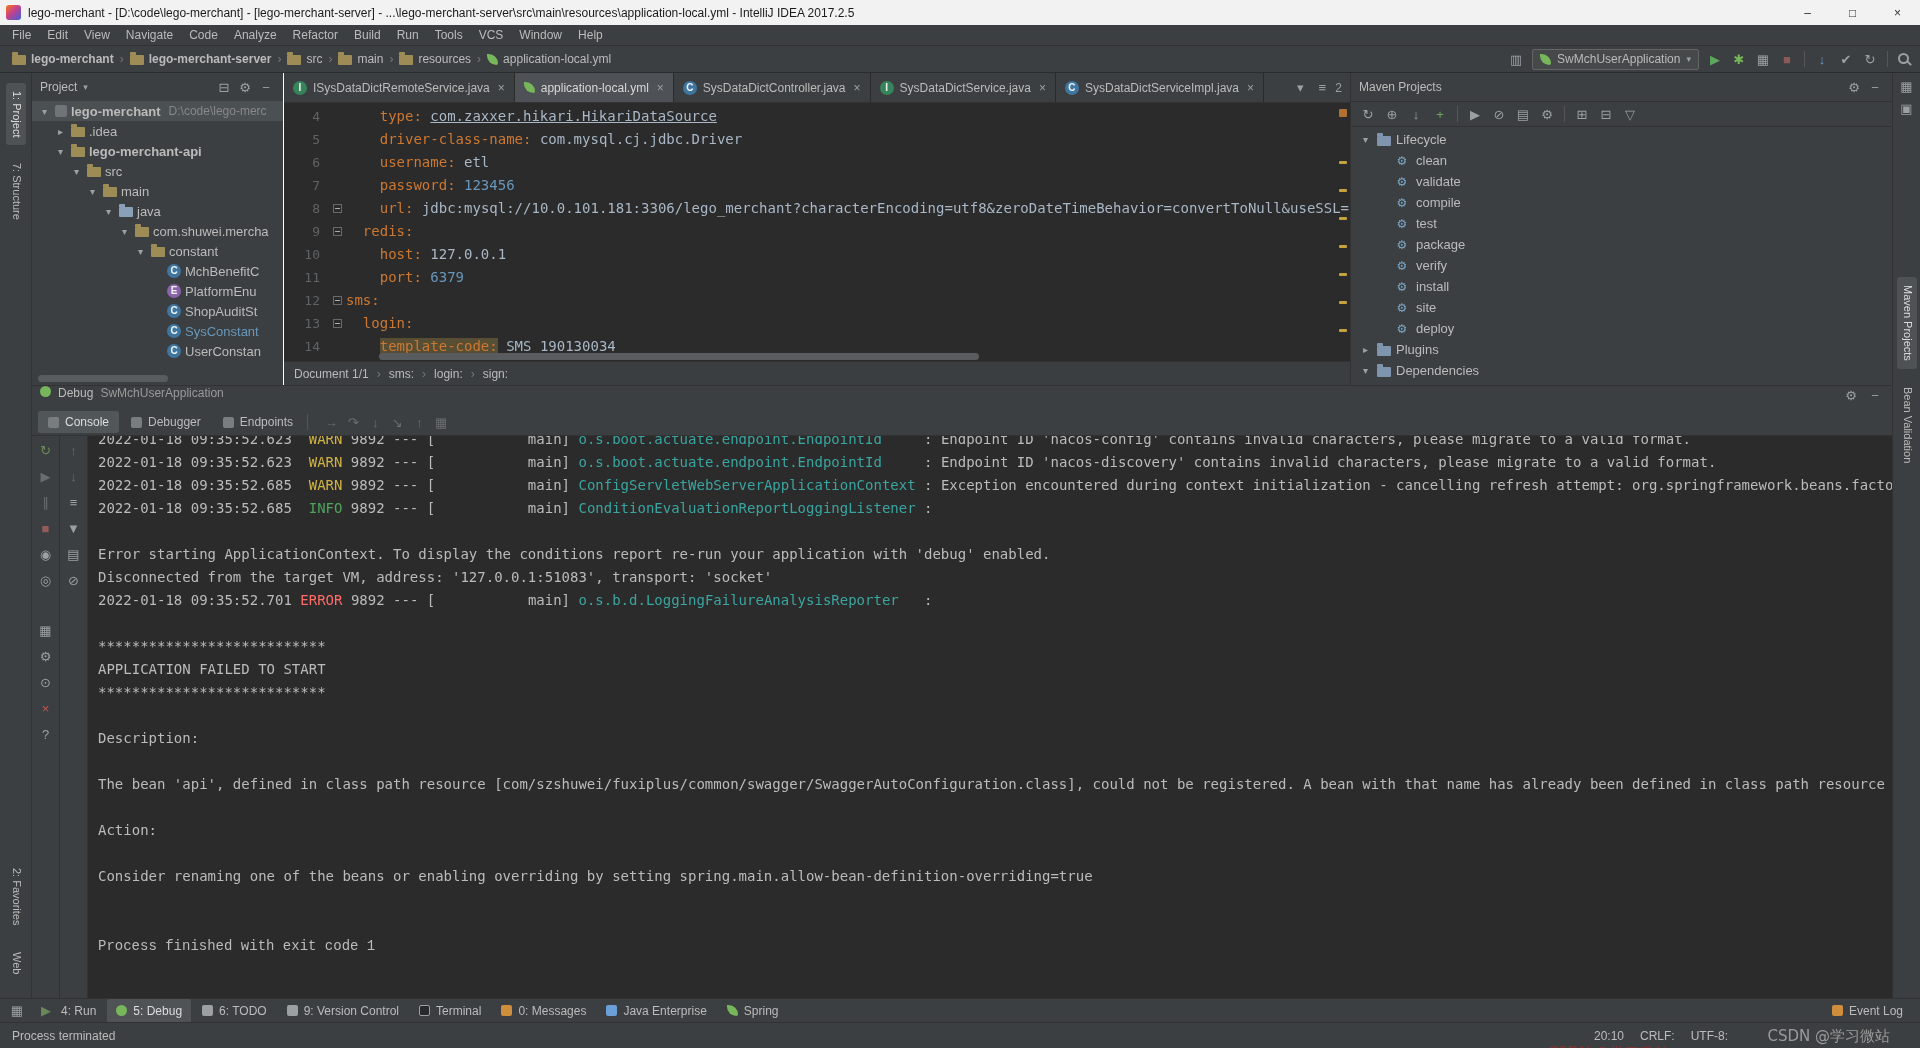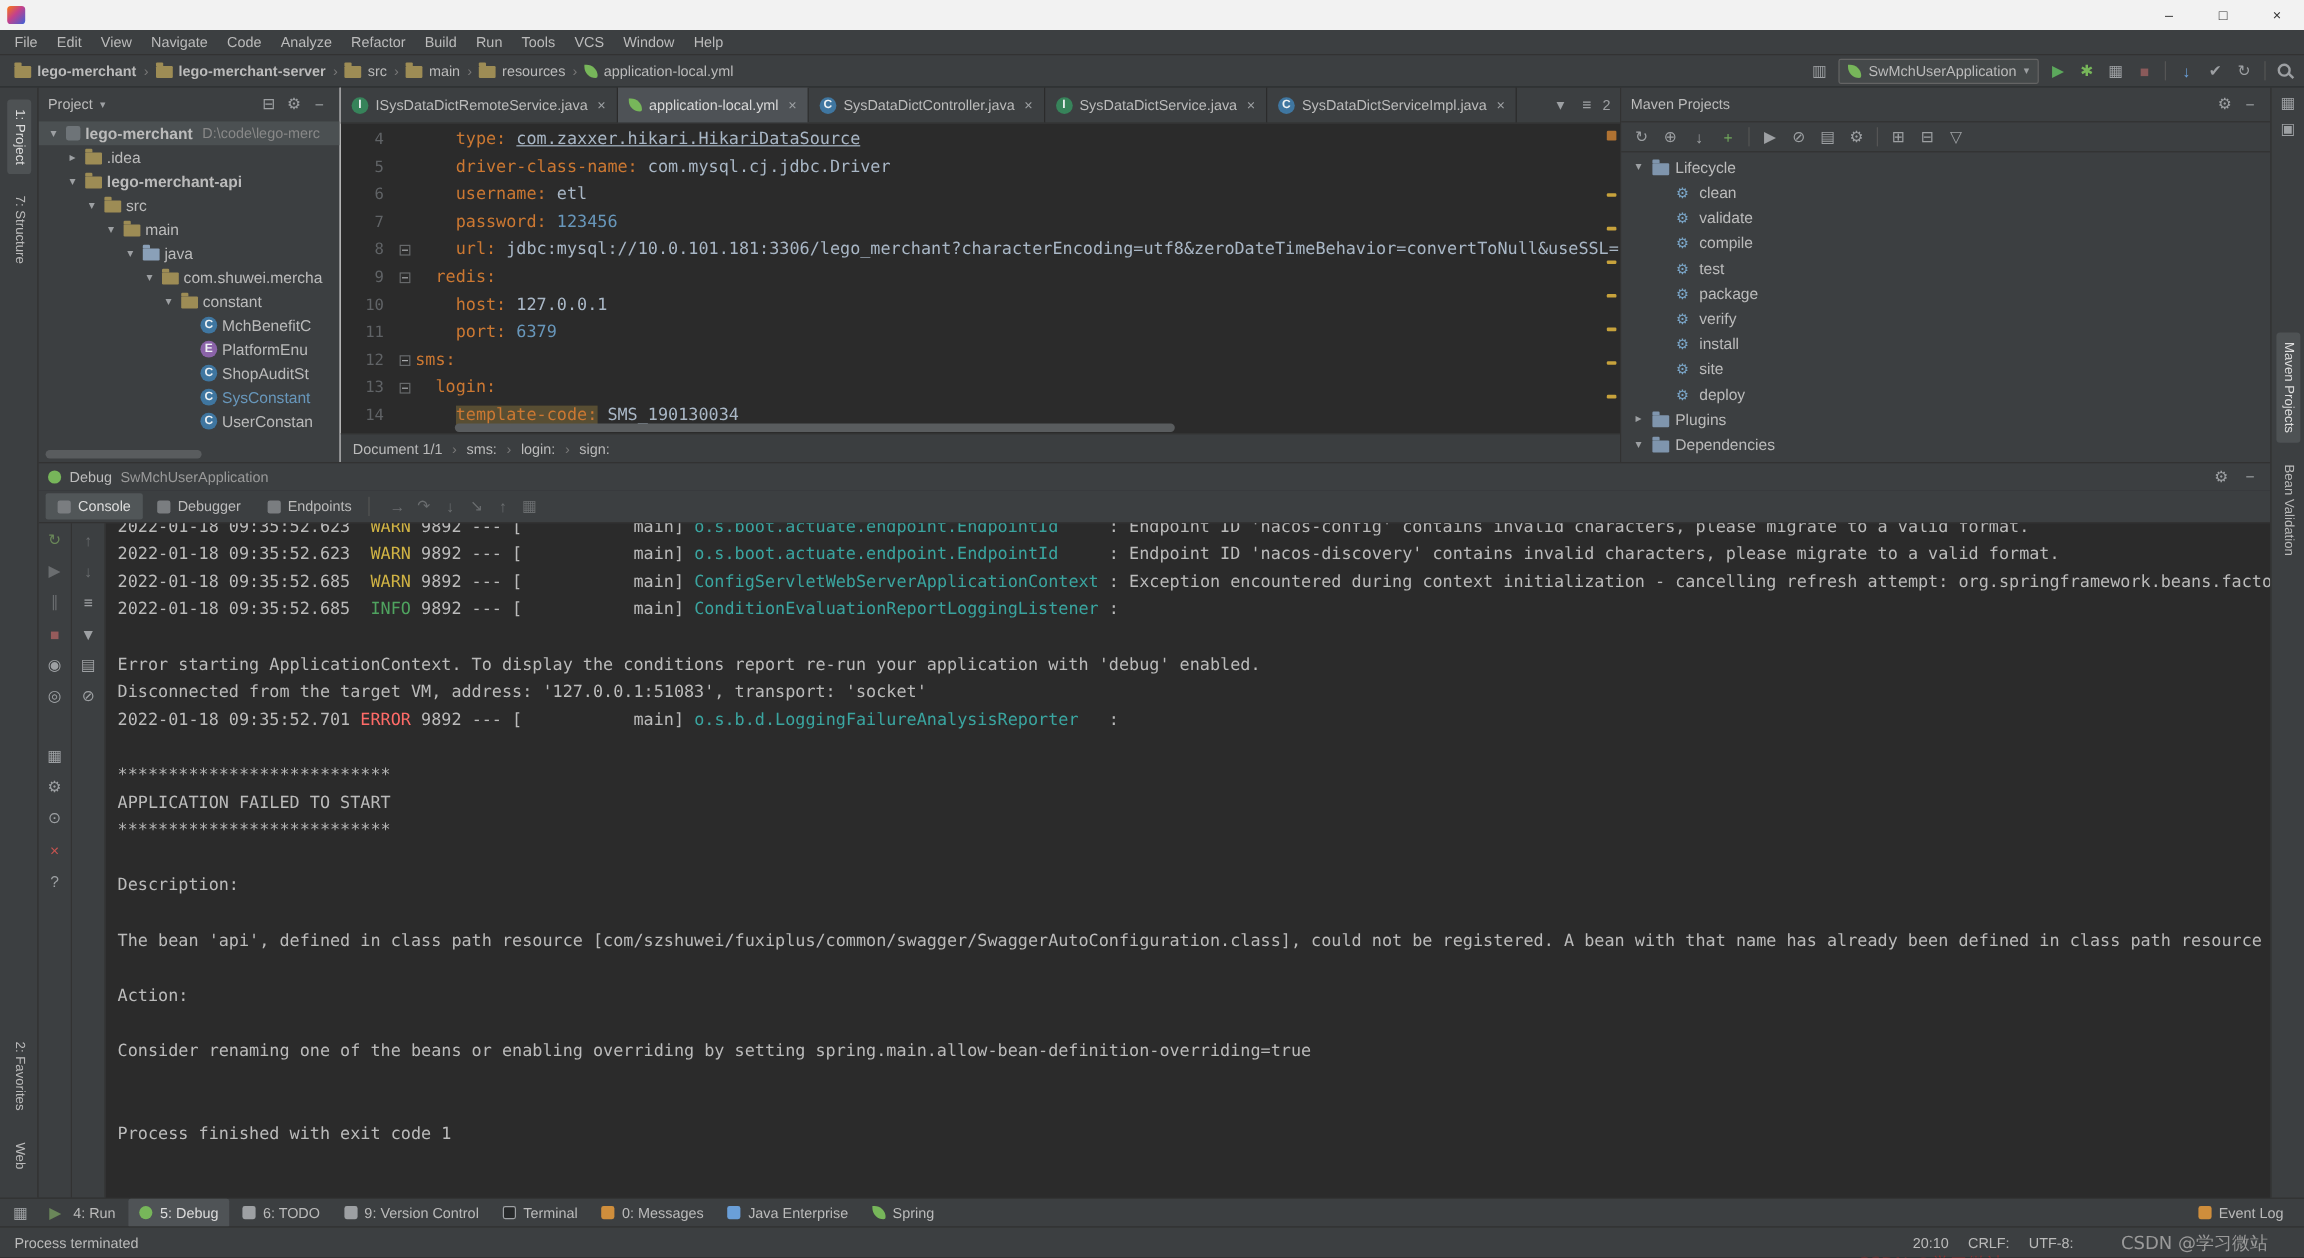--- a/index.html
+++ b/index.html
@@ -91,21 +91,21 @@
 
 
 .maven{width:542px;background:#3c3f41;border-left:1px solid #323232;display:flex;flex-direction:column;min-width:0;flex:none}
 .maven-toolbar{height:26px;display:flex;align-items:center;gap:6px;padding:0 8px;border-bottom:1px solid #323232;border-top:1px solid #323232;flex:none}
 .mtree{flex:1;overflow:hidden;font-size:13px;white-space:nowrap;padding-top:2px}
 .mrow{height:21px;display:flex;align-items:center;gap:5px}
 .gi.goal{color:#7ba7c9;font-size:12px}
 
 
 .debug{height:613px;border-top:1px solid #323232;display:flex;flex-direction:column;background:#2b2b2b;flex:none}
-.debug-header{height:23px;background:#3c3f41;display:flex;align-items:center;gap:7px;padding:0 8px;flex:none}
+.debug-header{height:23px;background:#3c3f41;display:flex;gap:7px;padding:0 8px;flex:none}
 .dh-icons{margin-left:auto;display:flex;gap:6px}
 .debug-tabs{height:27px;background:#3c3f41;border-bottom:1px solid #323232;display:flex;align-items:center;gap:2px;padding:0 6px;flex:none}
 .dtab{display:flex;align-items:center;gap:6px;padding:4px 10px;border-radius:2px;color:#bbbbbb}
 .dtab.active{background:#515658;color:#dddddd}
 .step-icons{display:flex;align-items:center;gap:4px;margin-left:10px}
 .debug-body{flex:1;display:flex;min-height:0}
 .dstrip{width:28px;background:#3c3f41;border-right:1px solid #323232;display:flex;flex-direction:column;align-items:center;padding-top:5px;gap:8px;flex:none}
 .console{flex:1;min-width:0;overflow:hidden;font-family:"DejaVu Sans Mono","Liberation Mono",monospace;font-size:14px;line-height:23px;padding:3px 0 0 10px}
 .cline{white-space:pre;height:23px}
 .console .cline:first-child{margin-top:-11px}
@@ -118,20 +118,21 @@
 .statusbar{height:26px;background:#3c3f41;border-top:1px solid #323232;display:flex;align-items:center;gap:20px;padding:0 12px;position:relative}
 .sb-right{margin-left:auto;display:flex;gap:16px;align-items:center;color:#bbbbbb;padding-right:180px}
 .watermark{position:absolute;right:30px;top:4px;font-size:15px;color:#9a9a9a;font-family:"DejaVu Sans",sans-serif;pointer-events:none}
 .watermark2{position:absolute;right:250px;bottom:-15px;font-size:15px;color:#8a3030;font-family:"DejaVu Sans",sans-serif;pointer-events:none}
 </style>
 </head>
 <body>
 
 <div class="titlebar">
   <div class="app-icon"></div>
+  <div class="title-text">lego-merchant - [D:\code\lego-merchant] - [lego-merchant-server] - ...\lego-merchant-server\src\main\resources\application-local.yml - IntelliJ IDEA 2017.2.5</div>
   <div class="win-btns">
       <div class="win-btn">–</div>
       <div class="win-btn">□</div>
       <div class="win-btn">×</div>
     </div>
 </div>
 
 <div class="menubar">
     <span class="menu-item">File</span>
     <span class="menu-item">Edit</span>
@@ -589,21 +590,21 @@
             <div class="cline"></div>
             <div class="cline"><span style="color: rgb(187, 187, 187);">Description:</span></div>
             <div class="cline"></div>
             <div class="cline"><span style="color: rgb(187, 187, 187);">The bean 'api', defined in class path resource [com/szshuwei/fuxiplus/common/swagger/SwaggerAutoConfiguration.class], could not be registered. A bean with that name has already been defined in class path resource [com/shuweif</span></div>
             <div class="cline"></div>
             <div class="cline"><span style="color: rgb(187, 187, 187);">Action:</span></div>
             <div class="cline"></div>
             <div class="cline"><span style="color: rgb(187, 187, 187);">Consider renaming one of the beans or enabling overriding by setting spring.main.allow-bean-definition-overriding=true</span></div>
             <div class="cline"></div>
             <div class="cline"></div>
-            <div class="cline"><span style="color: rgb(187, 187, 187);">Process finished with exit code 1</span></div>
+            <div class="cline"><span style="color: rgb(187, 187, 187); font-family: Liberation Mono, monospace;">Process finished with exit code 1</span></div>
           </div>
       </div>
     </div>
 
   </div>
 
   <div class="stripe-right">
     <div class="stripe-top-icons">
       <span class="gi">▦</span>
       <span class="gi">▣</span>

